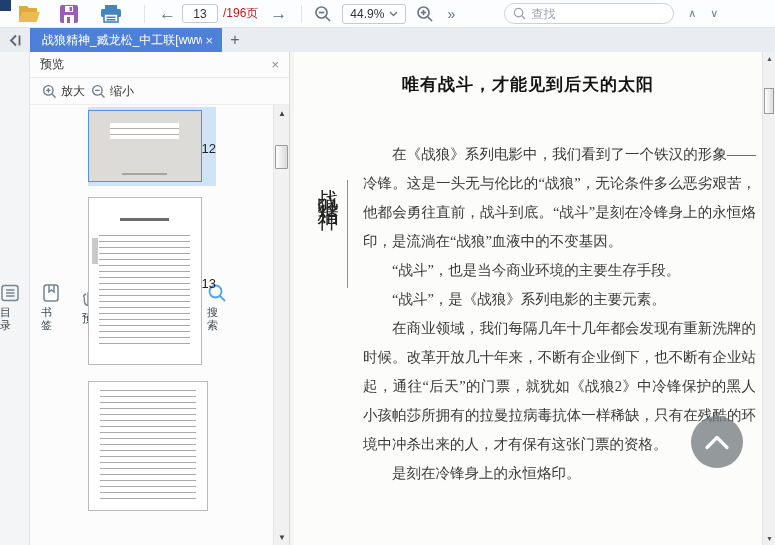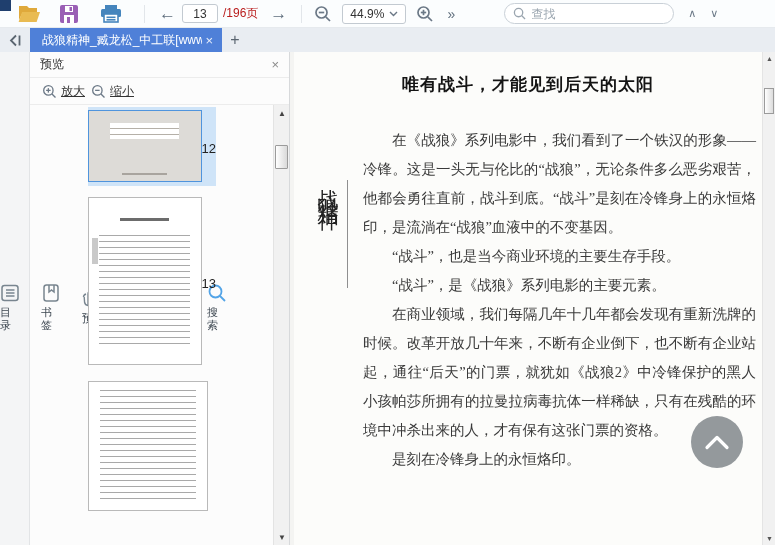--- a/index.html
+++ b/index.html
@@ -38,21 +38,21 @@
   .sidebar { width:30px; background:#f4f5f6; border-right:1px solid #e2e4e6; display:flex; flex-direction:row; align-items:center; padding-top:17px; gap:21px; flex:0 0 30px; }
   .side-item { display:flex; flex-direction:column; align-items:center; gap:3px; cursor:pointer; position:relative; width:30px; }
   .side-item .lbl { font-size:11px; color:#3c4650; line-height:1.1; }
   .side-item.active::after { content:""; position:absolute; right:-1px; top:8px; border-top:5px solid transparent; border-bottom:5px solid transparent; border-right:5px solid #fcfcfc; }
 
   
   .panel { width:260px; background:#fcfcfc; border-right:1px solid #d7d9db; display:flex; flex-direction:column; flex:0 0 260px; }
   .panel-head { height:26px; display:flex; align-items:center; padding:0 10px; border-bottom:1px solid #ececec; }
   .panel-title { font-size:12px; color:#333; flex:1; }
   .panel-close { font-size:13px; color:#8a8a8a; cursor:pointer; }
-  .panel-tools { height:27px; display:flex; align-items:center; gap:6px; padding:0 12px; border-bottom:1px solid #ececec;text-decoration:underline; }
+  .panel-tools { height:27px; display:flex; align-items:center; gap:6px; padding:0 12px; border-bottom:1px solid #ececec; }
   .ptool { display:flex; align-items:center; gap:4px; font-size:12px; color:#333; cursor:pointer; }
   .thumbs { flex:1; position:relative; overflow:hidden; }
   .thumb-col { position:absolute; left:58px; top:2px; width:128px; display:flex; flex-direction:column; align-items:center; }
   .thumb-wrap { width:128px; display:flex; align-items:center; padding:3px 0 4px; }
   .thumb-wrap.selected { background:#cfe4f8; }
   .thumb-img { width:120px; background:#fff; border:1px solid #b9b9b9; position:relative; overflow:hidden; }
   .thumb-wrap.selected .thumb-img { border-color:#4f94dd; }
   .thumb-label { font-size:13px; color:#222; margin-top:5px; }
   
   .mini-gray { background:#dddbd7; }
@@ -71,21 +71,21 @@
   .vscroll .sb-up { top:0; }
   .vscroll .sb-down { bottom:0; }
   .vscroll .sb-thumb { position:absolute; left:1px; width:13px; height:24px; background:linear-gradient(to right,#ffffff,#d9d9d9); border:1px solid #9b9b9b; border-radius:1px; }
 
   
   .main { flex:1; position:relative; background:#f4f4f2; min-width:0; }
   .page { position:absolute; left:4px; top:0; right:13px; bottom:0; background:#fcfcfa; }
   .doc-title { text-align:center; font-family:"Liberation Serif", serif; font-weight:bold; font-size:17px; color:#141414; letter-spacing:1px; padding-top:21px; }
   .side-vertical { position:absolute; left:20px; top:120px; writing-mode:vertical-rl; font-family:"Liberation Serif", serif; font-size:21px; letter-spacing:7px; color:#222; }
   .side-vline { position:absolute; left:53px; top:128px; width:1px; height:108px; background:#8f8f8f; }
-  .doc-body { position:absolute; left:69px; top:74px; width:393px; font-family:"Liberation Serif", serif; font-size:14.5px; line-height:29px; color:#3a3a3a; text-align:justify; }
+  .doc-body { position:absolute; left:69px; top:88px; width:393px; font-family:"Liberation Serif", serif; font-size:14.5px; line-height:29px; color:#3a3a3a; text-align:justify; }
   .doc-body p { text-indent:2em; }
 
   .main-scroll { position:absolute; top:0; right:0; width:13px; height:100%; background:#f1f1f1; border-left:1px solid #e4e4e4; }
   .main-scroll .sb-btn { position:absolute; left:0; width:13px; height:13px; display:flex; align-items:center; justify-content:center; font-size:7px; color:#555; }
   .main-scroll .sb-up { top:0; } .main-scroll .sb-down { bottom:0; }
   .main-scroll .sb-thumb { position:absolute; left:1px; width:10px; top:36px; height:26px; background:linear-gradient(to right,#fff,#dcdcdc); border:1px solid #9b9b9b; }
 
   .back-top { position:absolute; left:401px; top:364px; width:52px; height:52px; border-radius:50%; background:rgba(118,124,130,0.78); display:flex; align-items:center; justify-content:center; cursor:pointer; }
 
   svg { display:block; }

